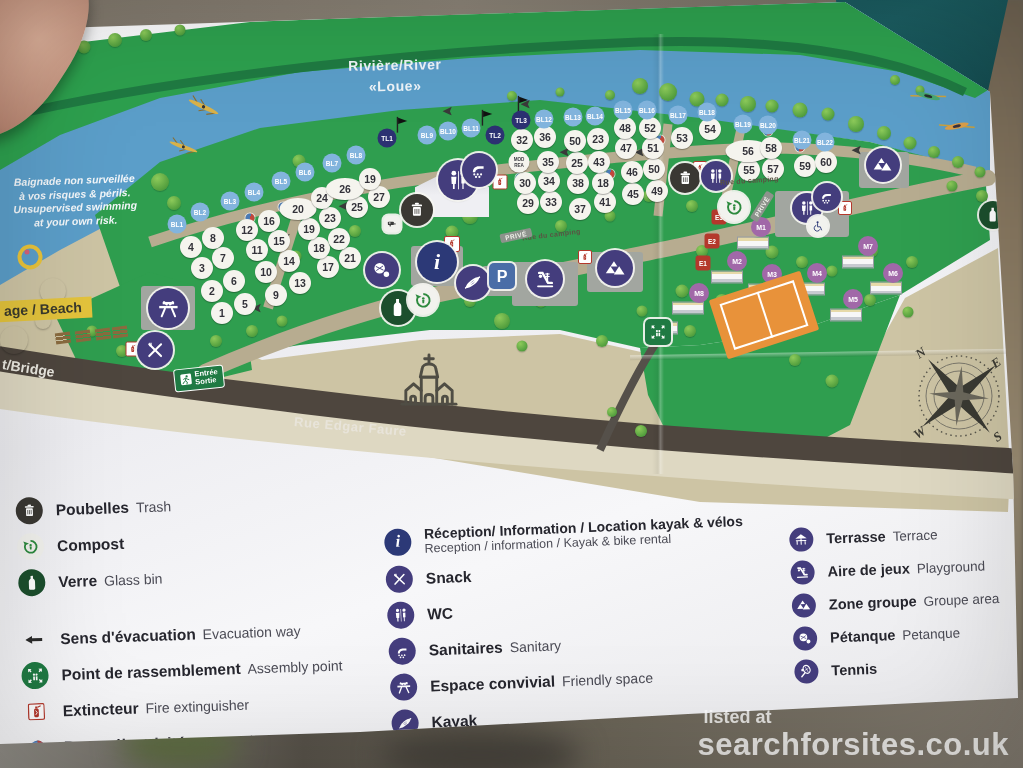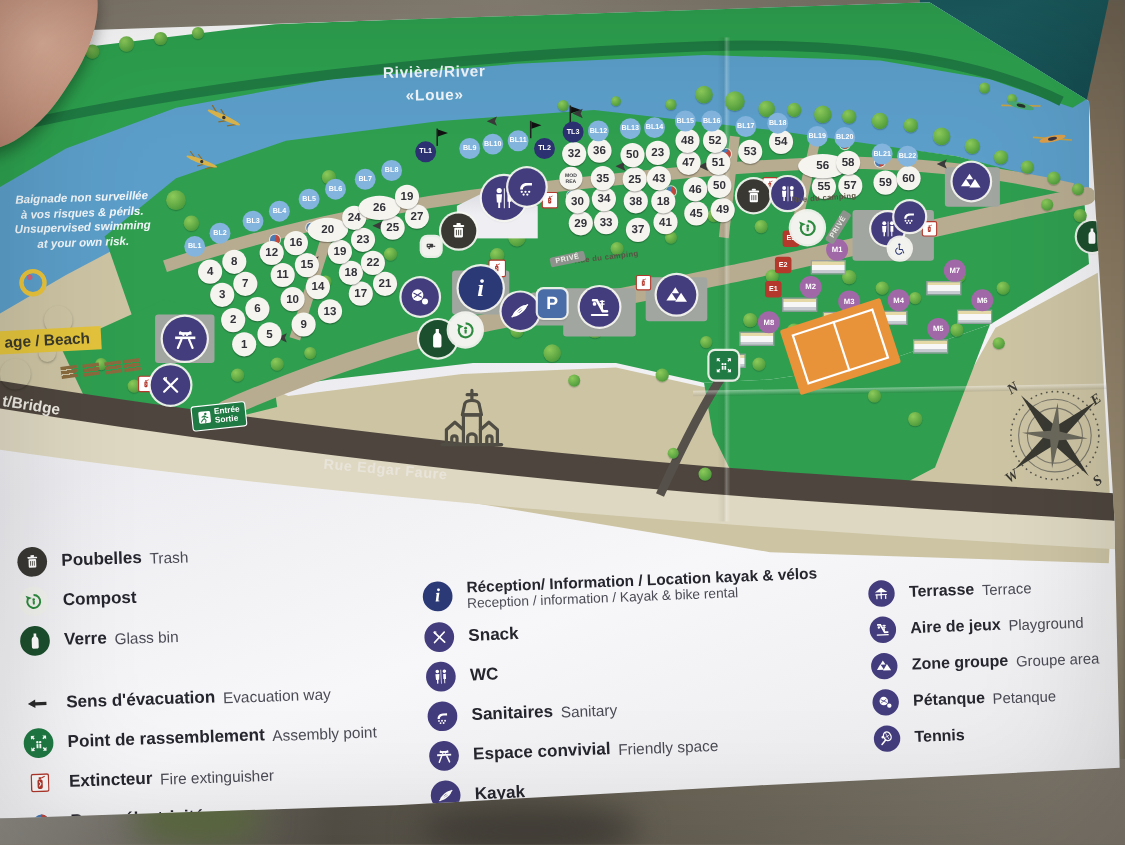--- a/index.html
+++ b/index.html
@@ -919,17 +919,19 @@
               <circle cx="5.4" cy="8.4" r="1.6" fill="#fff"></circle>
             </svg>
           </span>
         <span class="fr" style="font-size:14.5px;">Tennis</span>
         <span class="en" style="font-size:13.5px;"></span>
       </div>
     </div>
   </div>
 
   <div id="watermark">
+    <div class="w1">listed at</div>
+    <div class="w2">searchforsites.co.uk</div>
   </div>
 
   <div id="finger"></div>
   <div id="vignette"></div>
 </div>
 
 </body></html>

